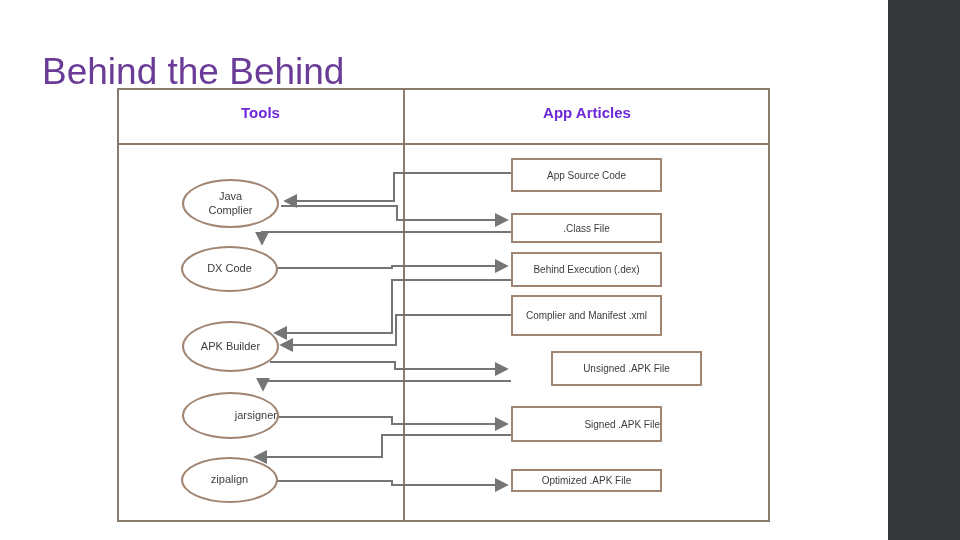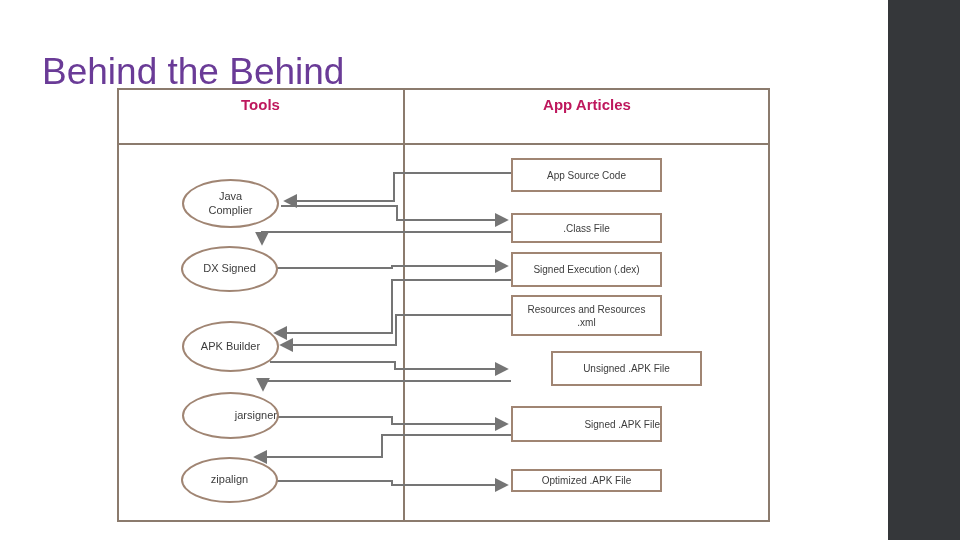--- a/index.html
+++ b/index.html
@@ -9,21 +9,21 @@
   }
   .sidebar{position:absolute;left:888px;top:0;width:72px;height:540px;background:var(--sidebar,#35373a);}
   .title{
     position:absolute;left:42px;top:26px;font-size:37px;font-weight:400;
     color:var(--title,#6a3b97);white-space:nowrap;
   }
   .tbl{position:absolute;left:117px;top:88px;width:653px;height:434px;
     border:2px solid var(--table-border,#8b7b6d);box-sizing:border-box;}
   .tbl-divider{position:absolute;left:403px;top:88px;width:2px;height:434px;background:var(--table-border,#8b7b6d);}
   .tbl-hsep{position:absolute;left:117px;top:143px;width:653px;height:2px;background:var(--table-border,#8b7b6d);}
-  .hdr{position:absolute;top:96px;font-weight:bold;font-size:15px;color:#be185d;text-align:center;}
+  .hdr{position:absolute;top:104px;font-weight:bold;font-size:15px;color:#6d28d9;text-align:center;}
   .hdr-tools{left:117px;width:287px;}
   .hdr-articles{left:404px;width:366px;}
   .connectors{position:absolute;left:0;top:0;width:960px;height:540px;pointer-events:none;}
   .connectors path{fill:none;stroke:var(--connector,#757575);stroke-width:2;}
   .ellipse{
     position:absolute;border:2px solid var(--shape-border,#a08573);border-radius:50%;
     background:#fff;display:flex;align-items:center;justify-content:center;text-align:center;
     font-size:11px;color:#3c3c3c;line-height:1.25;box-sizing:border-box;
   }
   .ellipse span{max-width:62px;}
@@ -78,43 +78,43 @@
     <path d="M 511 381 L 263 381 L 263 389" marker-end="url(#arr)"></path>
     <path d="M 278 417 L 392 417 L 392 424 L 506 424" marker-end="url(#arr)"></path>
     <path d="M 511 435 L 382 435 L 382 457 L 256 457" marker-end="url(#arr)"></path>
     <path d="M 277 481 L 392 481 L 392 485 L 506 485" marker-end="url(#arr)"></path>
   </svg>
 
   <div class="ellipse e-java">
     <span>Java Complier</span>
   </div>
   <div class="ellipse e-dx">
-    <span>DX Signed</span>
+    <span>DX Code</span>
   </div>
   <div class="ellipse e-apk">
     <span>APK Builder</span>
   </div>
   <div class="ellipse e-jar">
     <span>jarsigner</span>
   </div>
   <div class="ellipse e-zip">
     <span>zipalign</span>
   </div>
 
   <div class="box b1">
     <span>App Source Code</span>
   </div>
   <div class="box b2">
     <span>.Class File</span>
   </div>
   <div class="box b3">
-    <span>Signed Execution (.dex)</span>
+    <span>Behind Execution (.dex)</span>
   </div>
   <div class="box b4">
-    <span>Resources and Resources .xml</span>
+    <span>Complier and Manifest .xml</span>
   </div>
   <div class="box b5">
     <span>Unsigned .APK File</span>
   </div>
   <div class="box b6">
     <span>Signed .APK File</span>
   </div>
   <div class="box b7">
     <span>Optimized .APK File</span>
   </div>

